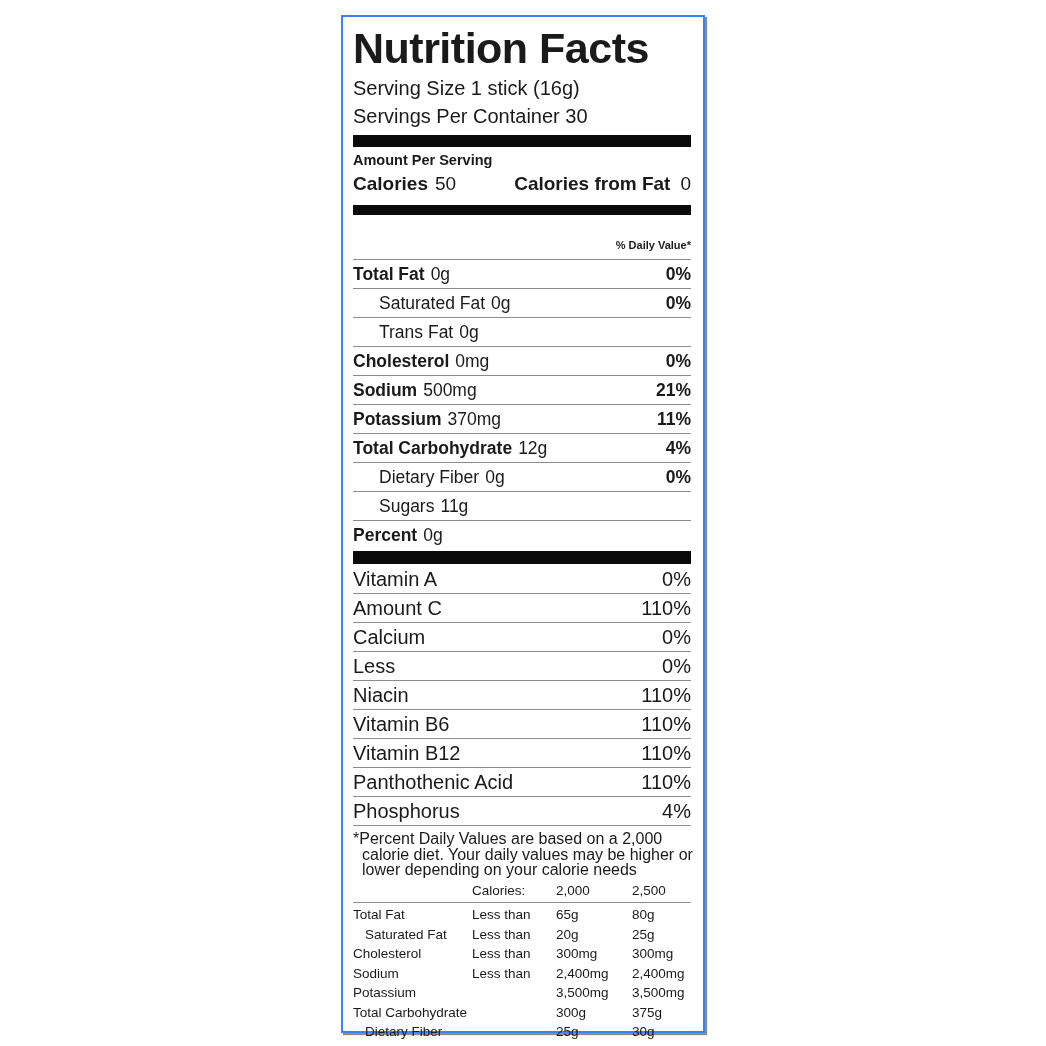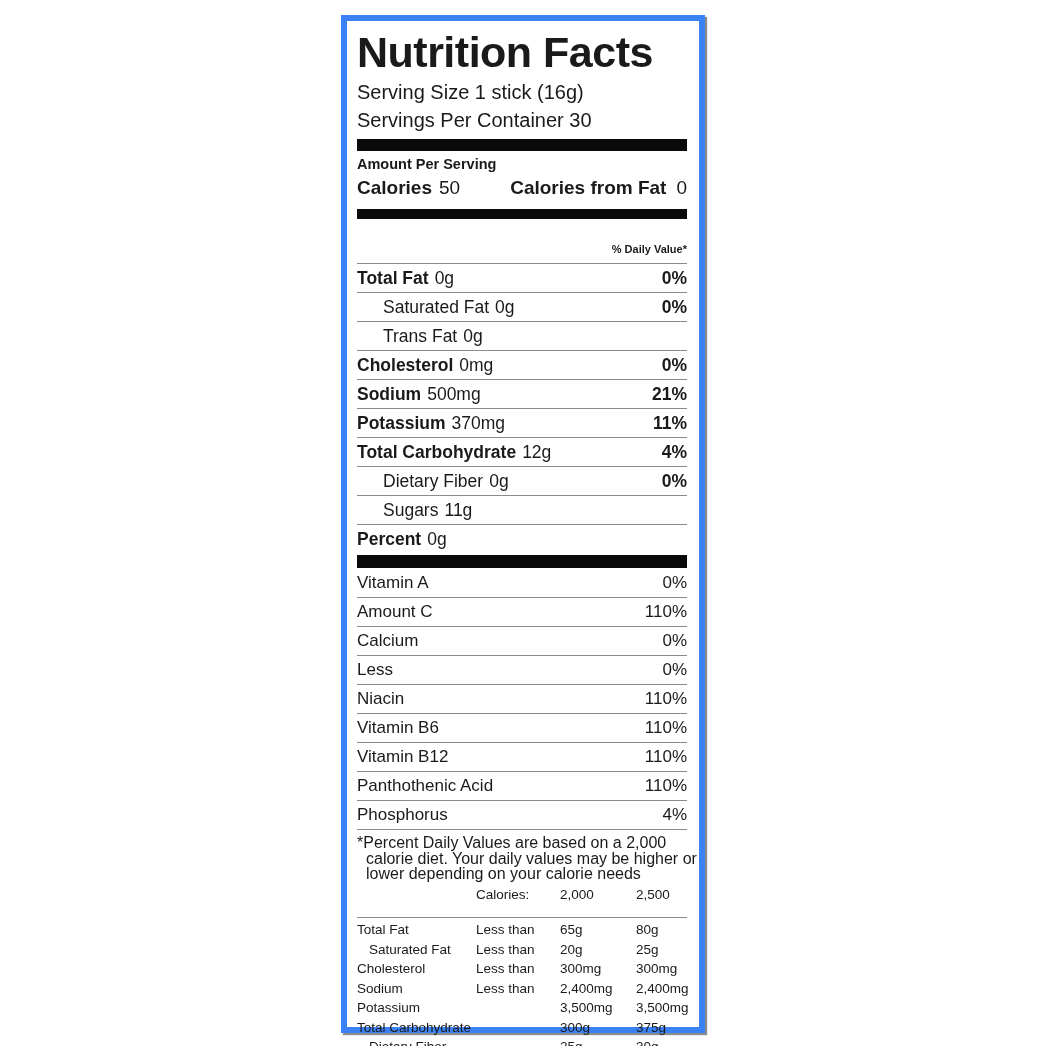--- a/index.html
+++ b/index.html
@@ -20,21 +20,21 @@
     overflow: hidden;
   }
   .nf-label {
     position: absolute;
     left: 341px;
     top: 15px;
     box-sizing: border-box;
     width: 364px;
     height: 1018px;
     background: #ffffff;
-    border: 6px solid #3b82f6;
+    border: 2px solid #3b82f6;
     box-shadow: 2px 2px 1px rgba(0,0,0,0.45);
     padding: 5px 12px 16px 10px;
   }
   .nf-title {
     font-size: 43px;
     font-weight: 700;
     line-height: 52px;
     letter-spacing: -0.5px;
     white-space: nowrap;
   }
@@ -80,40 +80,40 @@
     font-size: 17.5px;
   }
   .nrow.indent { padding-left: 26px; }
   .nrow .namount { margin-left: 6px; }
   .nrow .ndv { margin-left: auto; font-weight: 700; }
   .vrow {
     display: flex;
     align-items: center;
     height: 28px;
     border-bottom: 1px solid #8c8c8c;
-    font-size: 17px;
+    font-size: 20px;
   }
   .vrow .vdv { margin-left: auto; }
   .footnote {
     margin-top: 5px;
     font-size: 16px;
     line-height: 15.5px;
     padding-left: 9px;
     text-indent: -9px;
     width: 336px;
   }
   .ref-table { margin-top: 3px; font-size: 13.5px; }
   .ref-row, .ref-header {
     display: grid;
     grid-template-columns: 119px 84px 76px 1fr;
     line-height: 19.5px;
   }
   .ref-header {
     border-bottom: 1px solid #8c8c8c;
-    padding-bottom: 13px;
+    padding-bottom: 2px;
     margin-bottom: 2px;
   }
   .ref-row .cell-name.indent { padding-left: 12px; }
 </style>
 </head>
 <body>
 
 <div class="page">
   <div class="nf-label">
 

